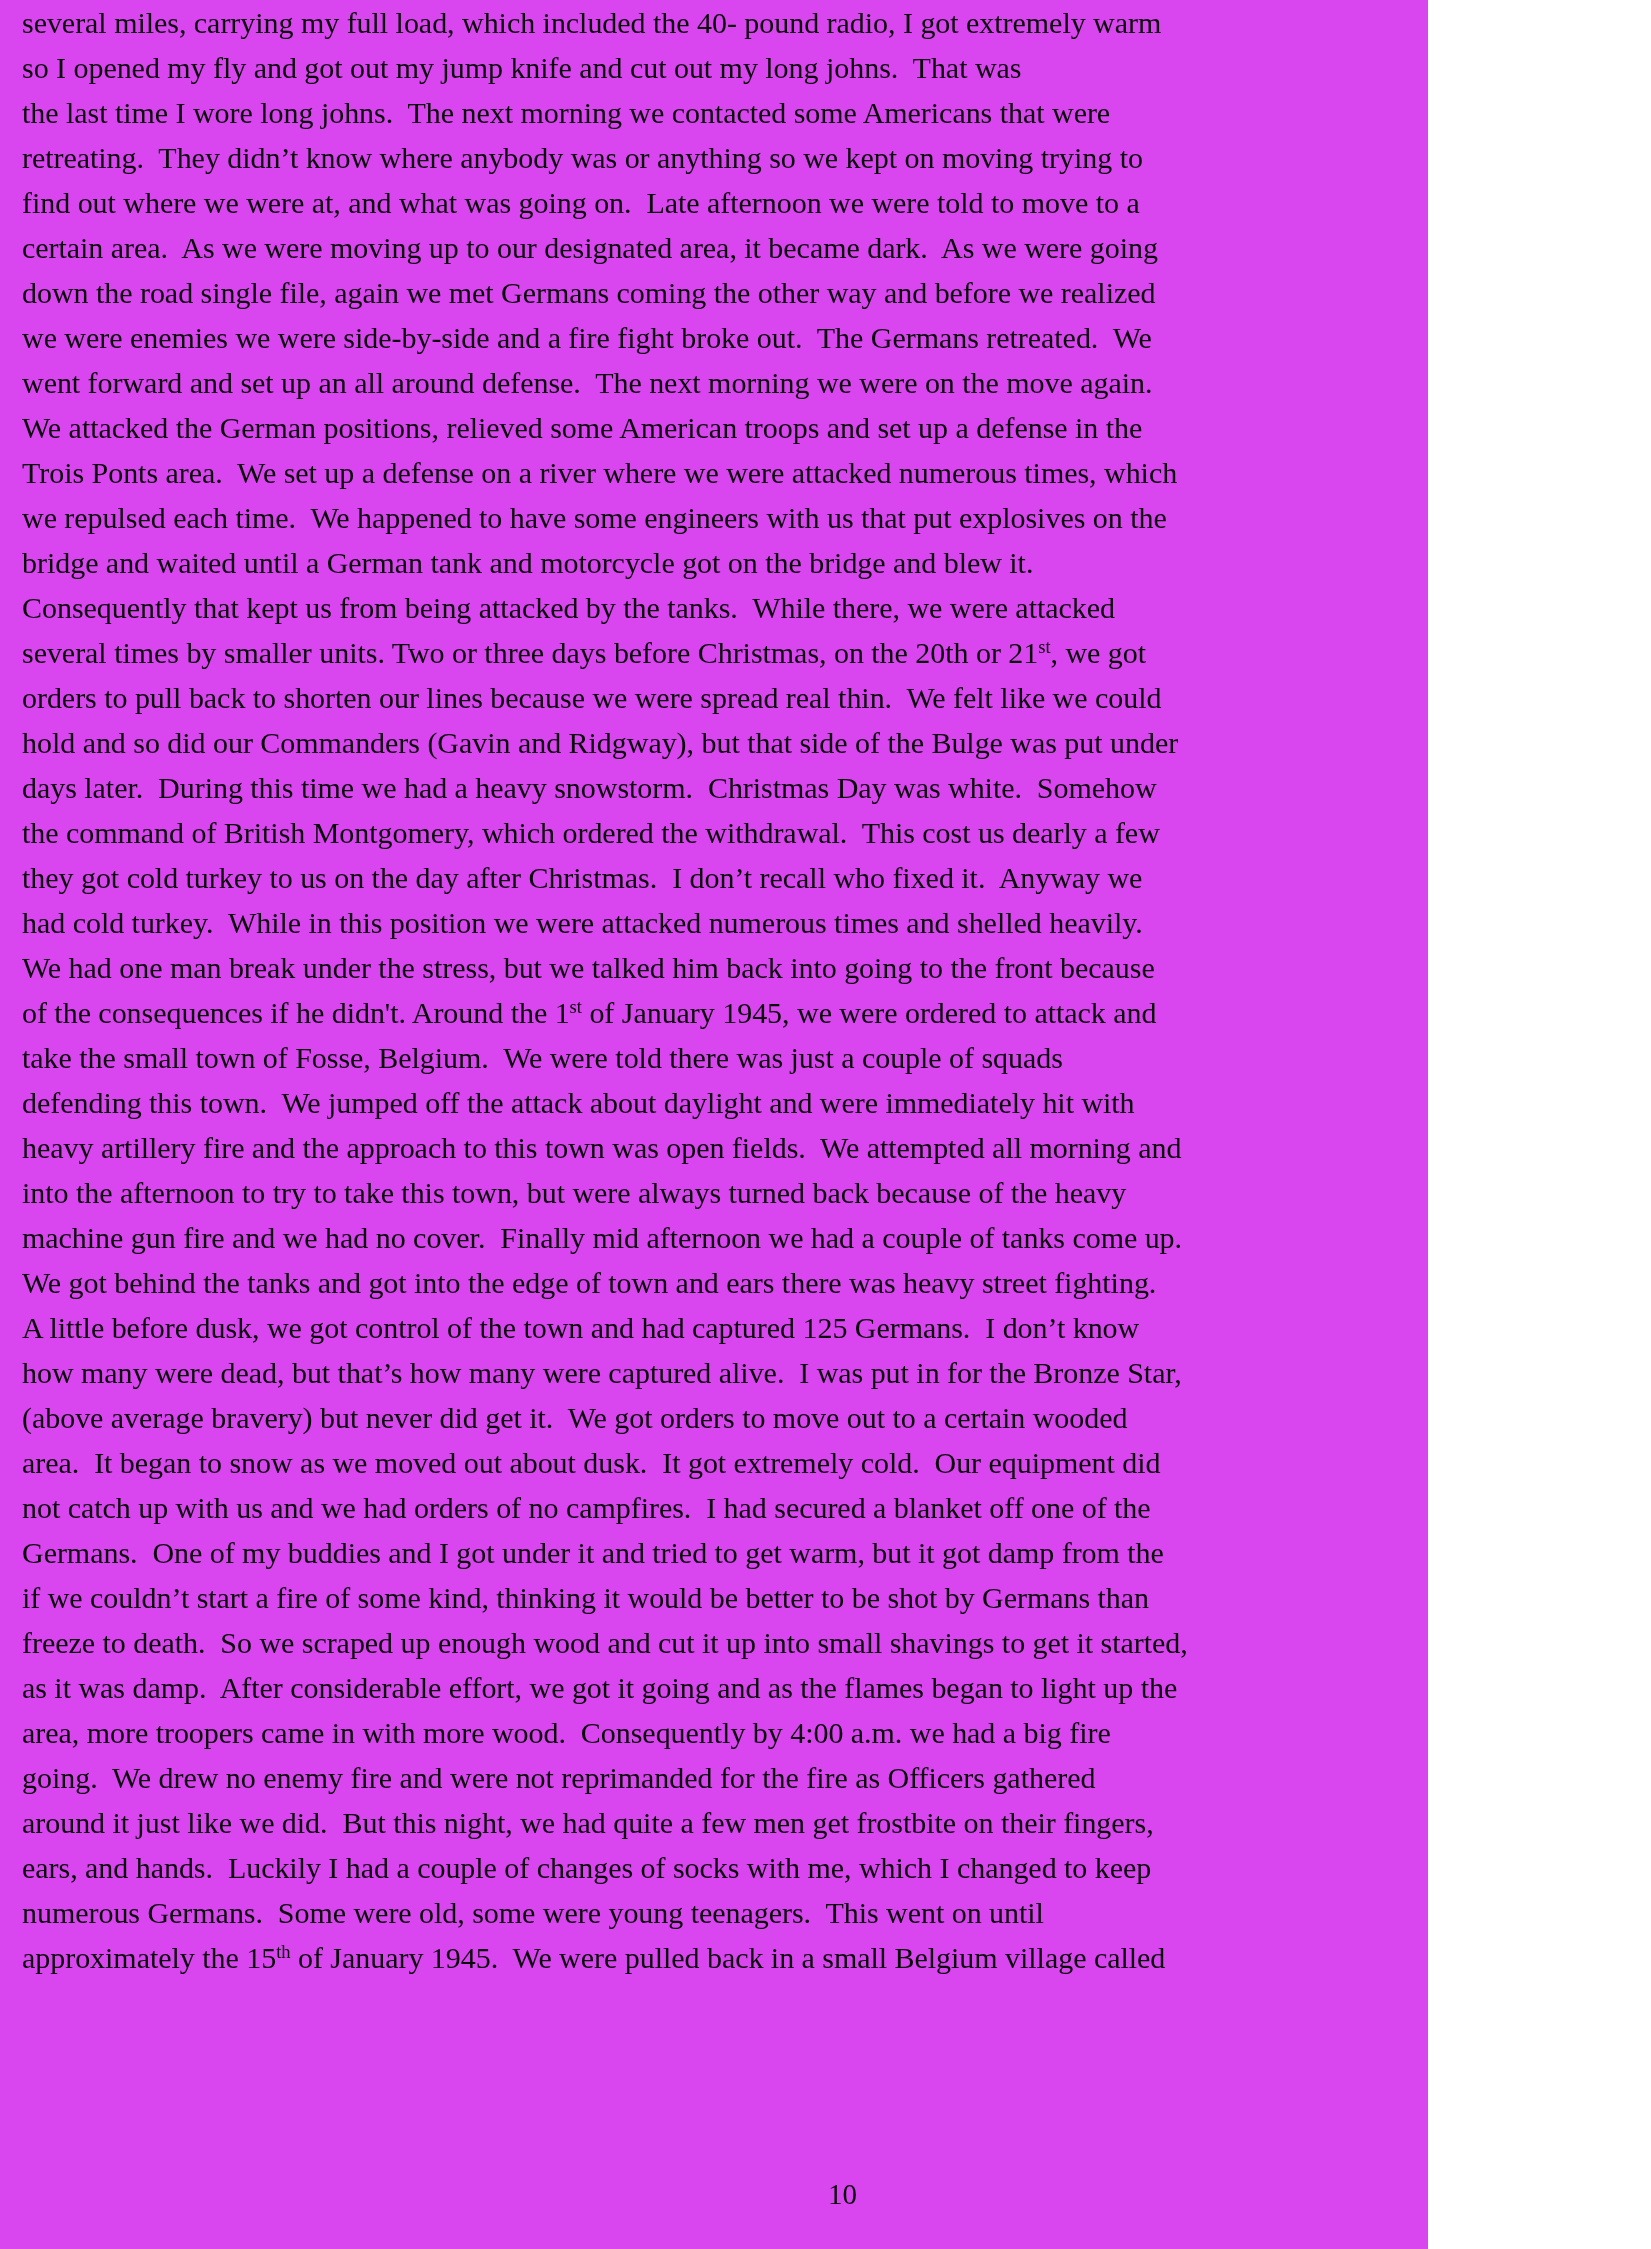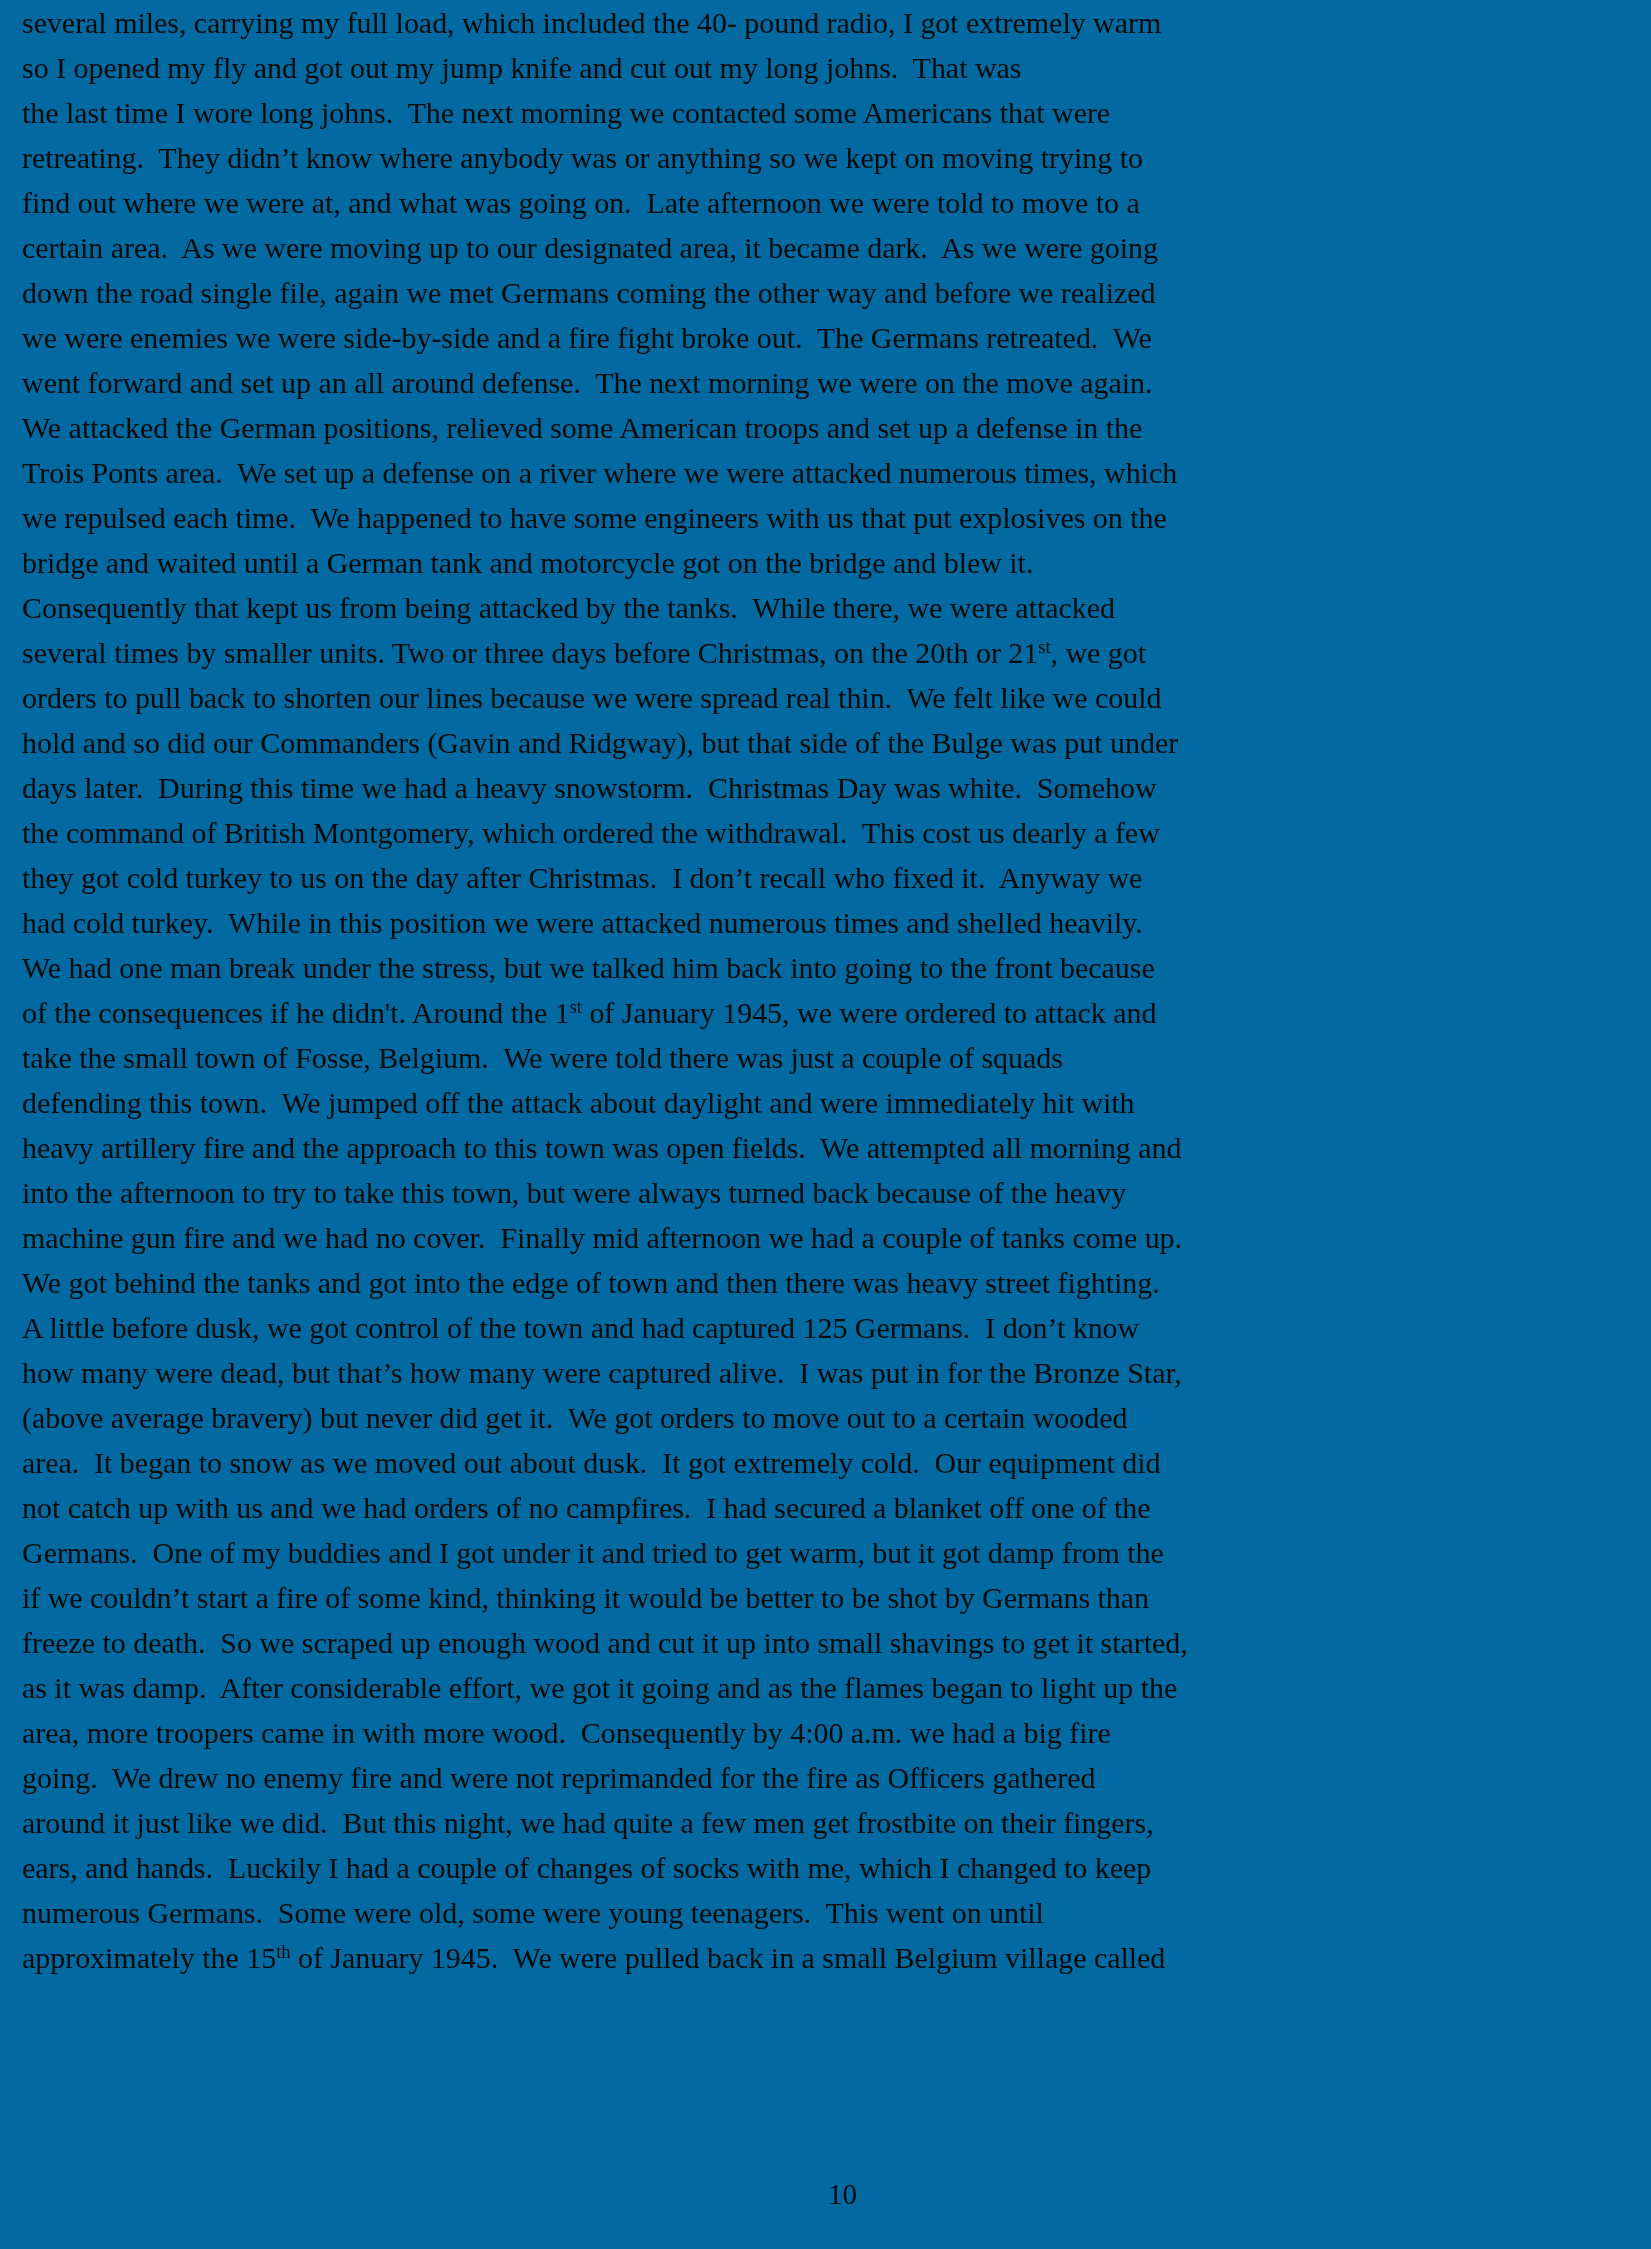--- a/index.html
+++ b/index.html
@@ -13,23 +13,23 @@
     height: 2250px;
     position: relative;
     font-family: "Liberation Serif", "DejaVu Serif", serif;
     color: #000000;
     overflow: hidden;
   }
   .page {
     position: absolute;
     left: 0;
     top: 0;
-    width: 1651px;
+    width: 1428px;
     height: 2250px;
-    background: #0369a1;
+    background: #d946ef;
   }
   .text-block {
     position: absolute;
     left: 22px;
     top: 0px;
     width: 1610px;
   }
   .doc-line {
     display: block;
     font-size: 30px;
@@ -88,21 +88,21 @@
     <span class="doc-line">had cold turkey.  While in this position we were attacked numerous times and shelled heavily.</span>
     <span class="doc-line">We had one man break under the stress, but we talked him back into going to the front because</span>
 
     <span class="doc-line"><span>of the consequences if he didn't. Around the 1</span><sup>st</sup><span> of January 1945, we were ordered to attack and</span></span>
 
     <span class="doc-line">take the small town of Fosse, Belgium.  We were told there was just a couple of squads</span>
     <span class="doc-line">defending this town.  We jumped off the attack about daylight and were immediately hit with</span>
     <span class="doc-line">heavy artillery fire and the approach to this town was open fields.  We attempted all morning and</span>
     <span class="doc-line">into the afternoon to try to take this town, but were always turned back because of the heavy</span>
     <span class="doc-line">machine gun fire and we had no cover.  Finally mid afternoon we had a couple of tanks come up.</span>
-    <span class="doc-line">We got behind the tanks and got into the edge of town and then there was heavy street fighting.</span>
+    <span class="doc-line">We got behind the tanks and got into the edge of town and ears there was heavy street fighting.</span>
     <span class="doc-line">A little before dusk, we got control of the town and had captured 125 Germans.  I don’t know</span>
     <span class="doc-line">how many were dead, but that’s how many were captured alive.  I was put in for the Bronze Star,</span>
     <span class="doc-line">(above average bravery) but never did get it.  We got orders to move out to a certain wooded</span>
     <span class="doc-line">area.  It began to snow as we moved out about dusk.  It got extremely cold.  Our equipment did</span>
     <span class="doc-line">not catch up with us and we had orders of no campfires.  I had secured a blanket off one of the</span>
     <span class="doc-line">Germans.  One of my buddies and I got under it and tried to get warm, but it got damp from the</span>
     <span class="doc-line">if we couldn’t start a fire of some kind, thinking it would be better to be shot by Germans than</span>
     <span class="doc-line">freeze to death.  So we scraped up enough wood and cut it up into small shavings to get it started,</span>
     <span class="doc-line">as it was damp.  After considerable effort, we got it going and as the flames began to light up the</span>
     <span class="doc-line">area, more troopers came in with more wood.  Consequently by 4:00 a.m. we had a big fire</span>

